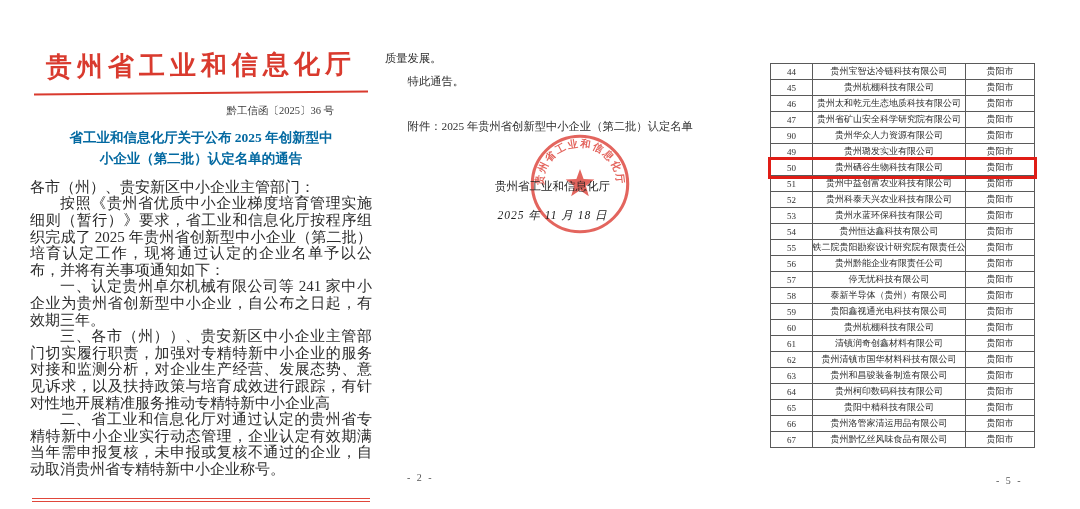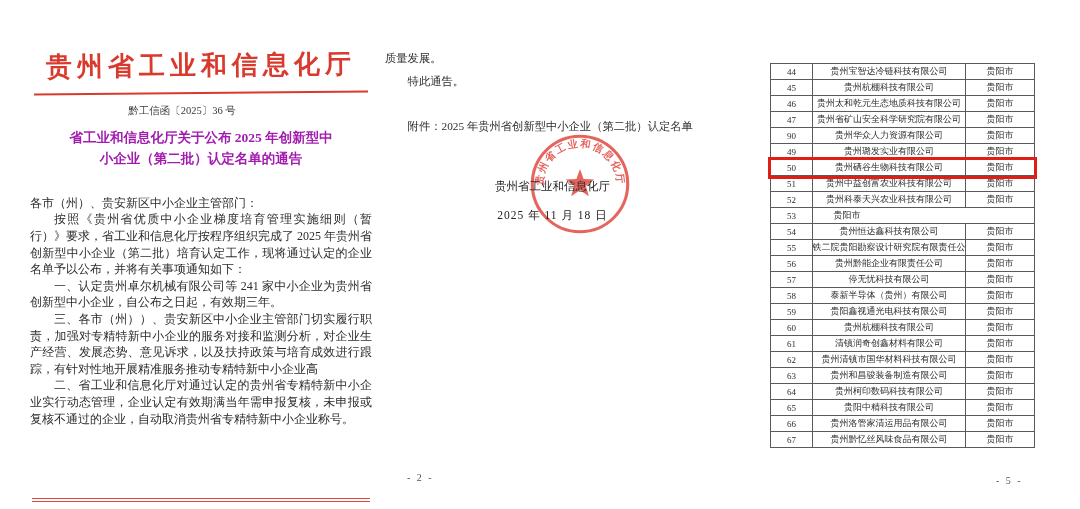--- a/index.html
+++ b/index.html
@@ -5,37 +5,37 @@
   * { margin:0; padding:0; box-sizing:border-box; }
   html,body { width:1080px; height:509px; background:#ffffff; overflow:hidden;
     font-family:"Liberation Serif","DejaVu Serif",serif; color:#2e2e2e; }
   .page { position:absolute; background:#ffffff; }
 
   
   #page1 { left:30px; top:48px; width:342px; height:430px; }
   .agency-title { color:#d93a2e; font-size:26px; font-weight:bold; text-align:center;
     letter-spacing:5px; white-space:nowrap; transform:rotate(-0.6deg); }
   .red-rule { border:none; border-top:2.5px solid #d93a2e; margin:9px 4px 0 4px; transform:rotate(-0.5deg); }
-  .doc-number { font-size:10.5px; text-align:center; padding-right:38px; margin-top:10px; color:#3a3a3a; }
+  .doc-number { font-size:10.5px; text-align:right; padding-right:38px; margin-top:10px; color:#3a3a3a; }
   .doc-title { font-size:13.5px; font-weight:bold; text-align:center; line-height:1.55;
-    margin-top:10px; color:#a21caf; }
-  .body-text { font-size:12px; line-height:16.6px; text-align:justify; margin-top:25px; color:#2b2b2b; }
+    margin-top:10px; color:#0369a1; }
+  .body-text { font-size:15px; line-height:16.6px; text-align:justify; margin-top:9px; color:#2b2b2b; }
   .body-text p { text-indent:2em; }
   .body-text p.no-indent { text-indent:0; }
   .red-double-line { position:absolute; left:2px; right:2px; bottom:-24px; height:4px;
     border-top:1.5px solid #e0463a; border-bottom:1px solid #e0463a; }
 
   
   #page2 { left:385px; top:47px; width:335px; height:430px; font-size:11.3px; line-height:23px; }
   #page2 .line-indent { text-indent:2em; }
   .attachment-line { margin-top:22px; text-indent:2em; }
   .seal { position:absolute; left:142px; top:84px; width:106px; height:106px; opacity:.88; }
   .sign-block { position:absolute; left:0; width:100%; top:128px; text-align:center;
     font-size:11.5px; color:#222; }
-  .sign-block .sign-date { margin-top:6px; letter-spacing:1px; }
+  .sign-block .sign-date { margin-top:6px; letter-spacing:1px;font-style:italic; }
   .page-num { position:absolute; font-size:10px; color:#555; letter-spacing:2px; }
   #page2 .page-num { left:22px; top:419px; }
 
   
   #page3 { left:766px; top:63px; width:273px; height:430px; }
   .company-table { position:absolute; left:4px; top:0; width:265px; height:385px;
     display:flex; flex-direction:column; border:1px solid #5a5a5a; }
   .trow { flex:1; display:flex; border-bottom:1px solid #5a5a5a; background:#fff; }
   .trow:last-child { border-bottom:none; }
   .trow .c-no   { width:42px;  border-right:1px solid #5a5a5a; display:flex; align-items:center; justify-content:center; }
@@ -131,20 +131,21 @@
         <div class="c-name">贵州中益创富农业科技有限公司</div>
         <div class="c-city">贵阳市</div>
       </div>
       <div class="trow">
         <div class="c-no">52</div>
         <div class="c-name">贵州科泰天兴农业科技有限公司</div>
         <div class="c-city">贵阳市</div>
       </div>
       <div class="trow">
         <div class="c-no">53</div>
+        <div class="c-name">贵州水蓝环保科技有限公司</div>
         <div class="c-city">贵阳市</div>
       </div>
       <div class="trow">
         <div class="c-no">54</div>
         <div class="c-name">贵州恒达鑫科技有限公司</div>
         <div class="c-city">贵阳市</div>
       </div>
       <div class="trow">
         <div class="c-no">55</div>
         <div class="c-name">中铁二院贵阳勘察设计研究院有限责任公司</div>

